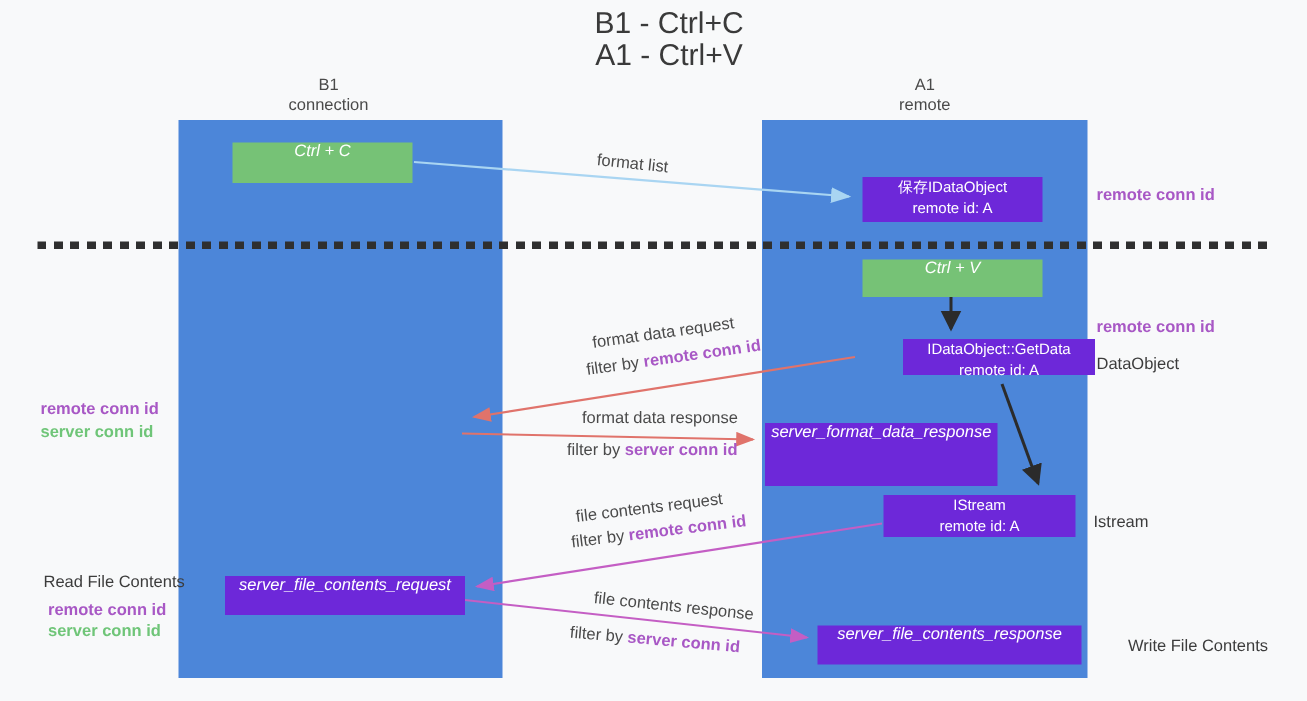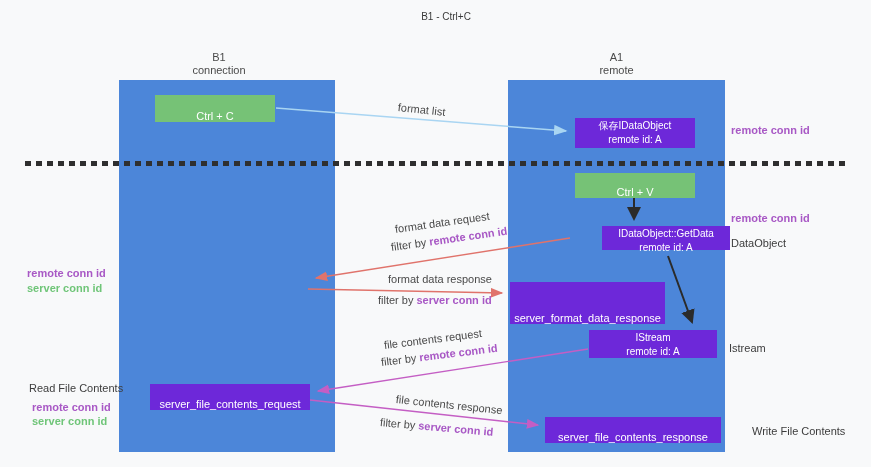--- a/index.html
+++ b/index.html
@@ -1,38 +1,38 @@
 <!DOCTYPE html>
 <html><head>
 <meta charset="utf-8">
 <style>
   * { margin:0; padding:0; box-sizing:border-box; }
   body { background:#f8f9fa; font-family:"Liberation Sans","DejaVu Sans",sans-serif; }
   #canvas { position:relative; width:871px; height:467px; background:#f8f9fa; overflow:hidden; }
 
   #title { position:absolute; left:306px; top:6px; width:280px; text-align:center;
-           font-size:10px; line-height:21px; color:#3a3a3a; }
+           font-size:20px; line-height:21px; color:#3a3a3a; }
 
   .colhdr { position:absolute; text-align:center; font-size:11px; line-height:13px; color:#4a4a4a; }
   #hdr-left  { left:119px; top:51px; width:200px; }
   #hdr-right { left:508px; top:51px; width:217px; }
 
   .col { position:absolute; top:80px; width:217px; height:372px; background:#4c86d9; }
   #col-left  { left:119px; width:216px; }
   #col-right { left:508px; }
 
   #dashline { position:absolute; left:25px; top:161px; width:823px; height:5px;
       background:repeating-linear-gradient(90deg,#2f2f2f 0 6px,transparent 6px 11px); }
 
   #arrows { position:absolute; left:0; top:0; width:871px; height:467px; pointer-events:none; }
 
   .box { position:absolute; color:#fff; text-align:center; font-size:11px; }
   .box.orange { background:#6d28d9; }
   .box.green  { background:#76c276; }
-  .box.oneline { display:flex; align-items:flex-end; justify-content:center; }
+  .box.oneline { display:flex; align-items:flex-start; justify-content:center;font-style:italic; }
   .box.twoline { font-size:10px; line-height:14px; padding-top:1px; }
 
   #box-ctrl-c   { left:155px; top:95px;  width:120px; height:27px; }
   #box-save     { left:575px; top:118px; width:120px; height:30px; }
   #box-ctrl-v   { left:575px; top:173px; width:120px; height:25px; }
   #box-getdata  { left:602px; top:226px; width:128px; height:24px; }
   #box-fmt-req  { left:152px; top:268px; width:156px; height:26px; }
   #box-fmt-resp { left:510px; top:282px; width:155px; height:42px; }
   #box-istream  { left:589px; top:330px; width:128px; height:28px; }
   #box-file-req { left:150px; top:384px; width:160px; height:26px; }
@@ -67,20 +67,21 @@
   #lbl-file-resp       { left:396px; top:393px; transform:rotate(6deg); }
   #lbl-file-resp-filter{ left:380px; top:416px; transform:rotate(5deg); }
 </style>
 </head>
 <body>
 
 <div id="canvas">
 
   <div id="title">
     <div>B1 - Ctrl+C</div>
+    <div>A1 - Ctrl+V</div>
   </div>
 
   <div class="colhdr" id="hdr-left">
     <div>B1</div>
     <div>connection</div>
   </div>
   <div class="colhdr" id="hdr-right">
     <div>A1</div>
     <div>remote</div>
   </div>

